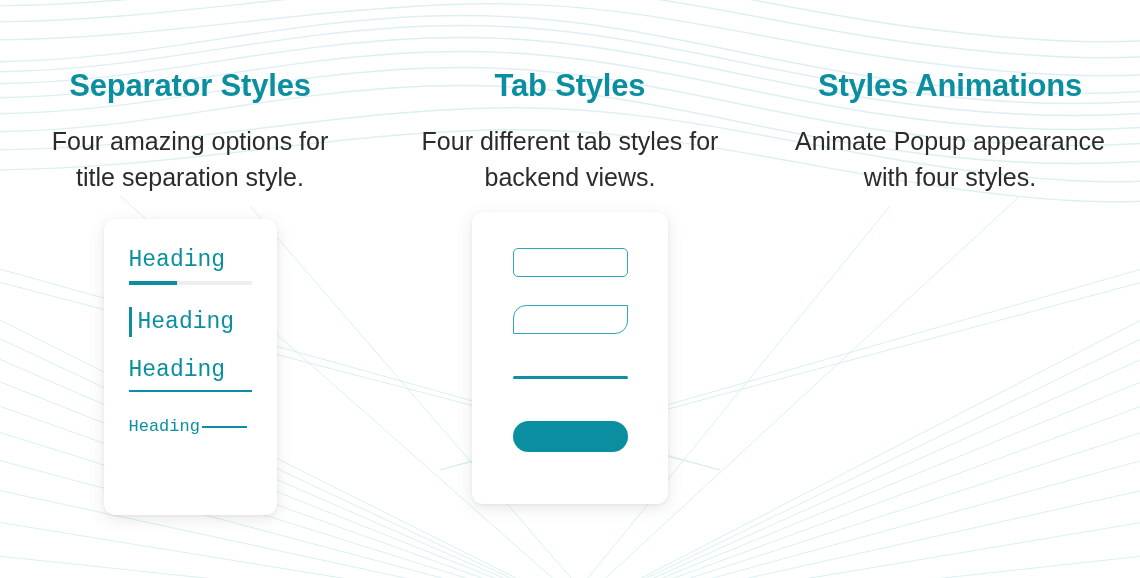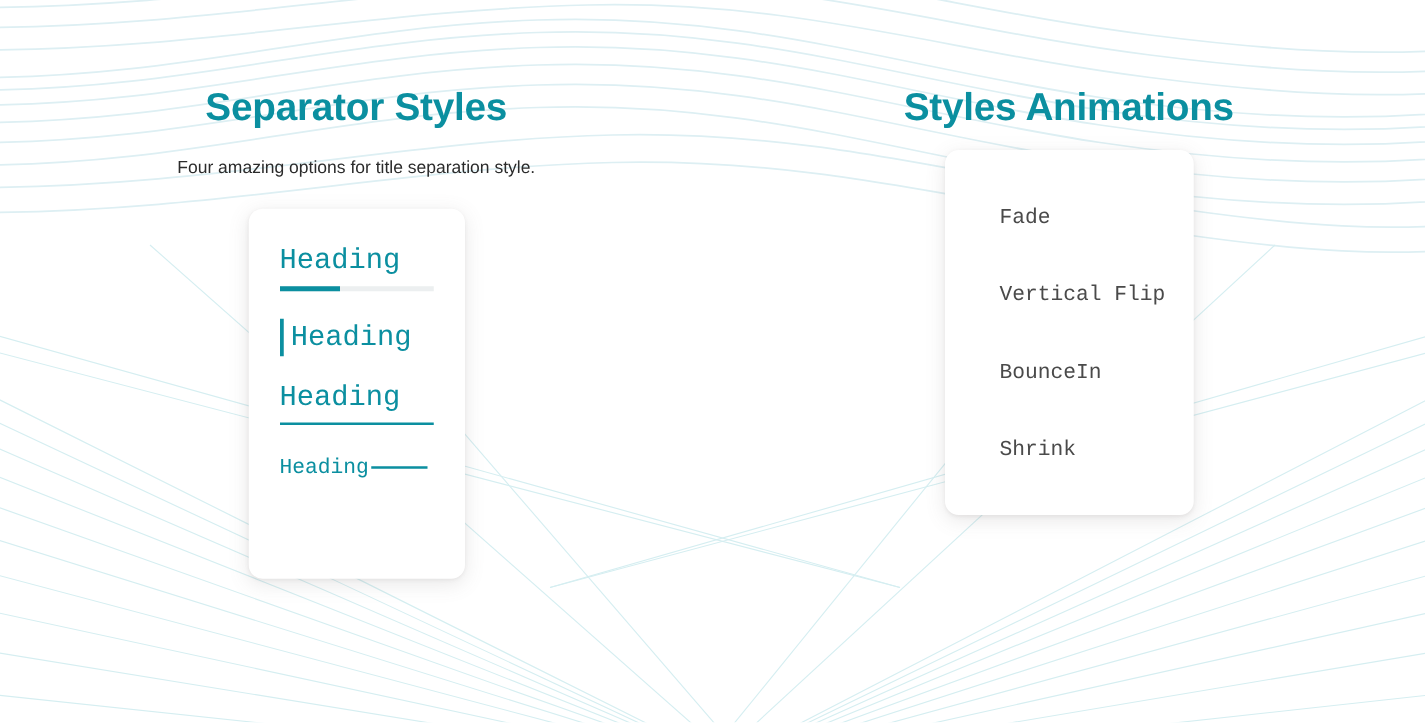--- a/index.html
+++ b/index.html
@@ -40,21 +40,21 @@
     font-size:31px;
     font-weight:bold;
     color:#0b8fa0;
     letter-spacing:-0.2px;
     margin-top:70px;
     line-height:1.05;
     text-align:center;
   }
   .col-sub {
     margin-top:20px;
-    font-size:14px;
+    font-size:25px;
     color:#2b2b2b;
     text-align:center;
     line-height:1.45;
     max-width:310px;
   }
 
   .card {
     background:#ffffff;
     border-radius:11px;
     box-shadow:0 4px 16px rgba(120,110,110,0.16), 0 1px 3px rgba(120,110,110,0.10);
@@ -247,26 +247,32 @@
         </div>
 
         <div class="sep-item" id="sep-4">
           <span class="sep-label">Heading</span>
           <div class="sep-dash"></div>
         </div>
 
       </div>
     </div>
 
+    <div class="column">
+      <div class="col-title">Tab Styles</div>
+      <div class="col-sub">Four different tab styles for backend views.</div>
+
+      <div class="card" id="card-tabs">
+        <div class="tab-shape" id="tab-1"></div>
+        <div class="tab-shape" id="tab-2"></div>
+        <div class="tab-shape" id="tab-3"></div>
+        <div class="tab-shape" id="tab-4"></div>
+      </div>
+    </div>
 
     <div class="column">
       <div class="col-title">Styles Animations</div>
-
-      <div class="card" id="card-popups">
-        <div class="popup-item">Fade</div>
-        <div class="popup-item">Vertical Flip</div>
-        <div class="popup-item">BounceIn</div>
-        <div class="popup-item">Shrink</div>
-      </div>
+      <div class="col-sub">Animate Popup appearance with four styles.</div>
+
     </div>
 
   </div>
 </div>
 
 </body></html>

